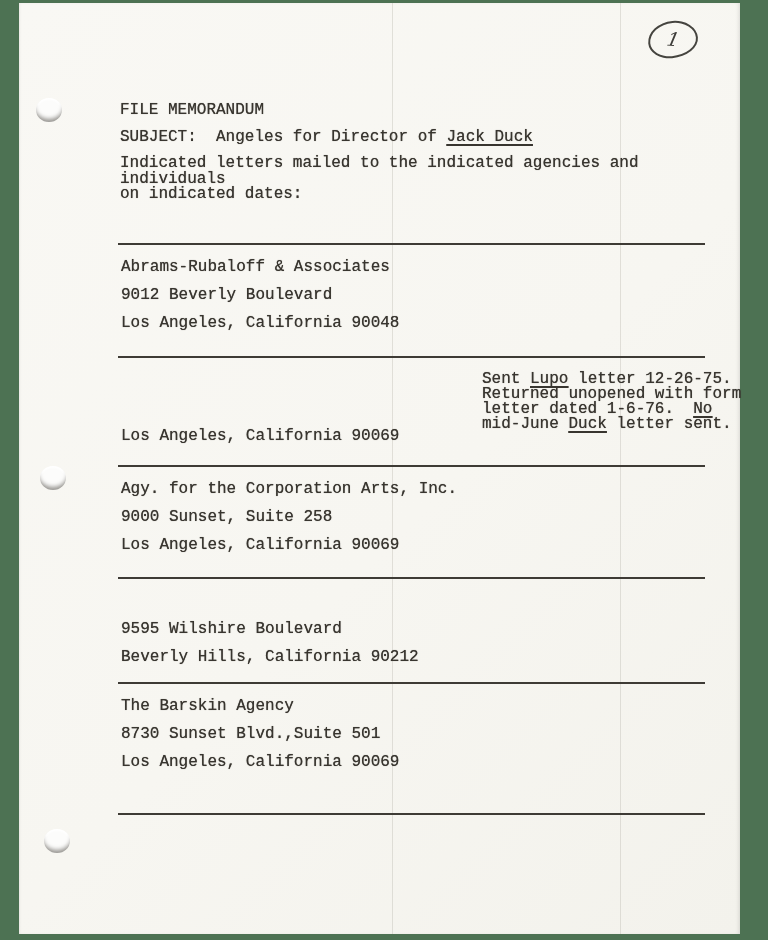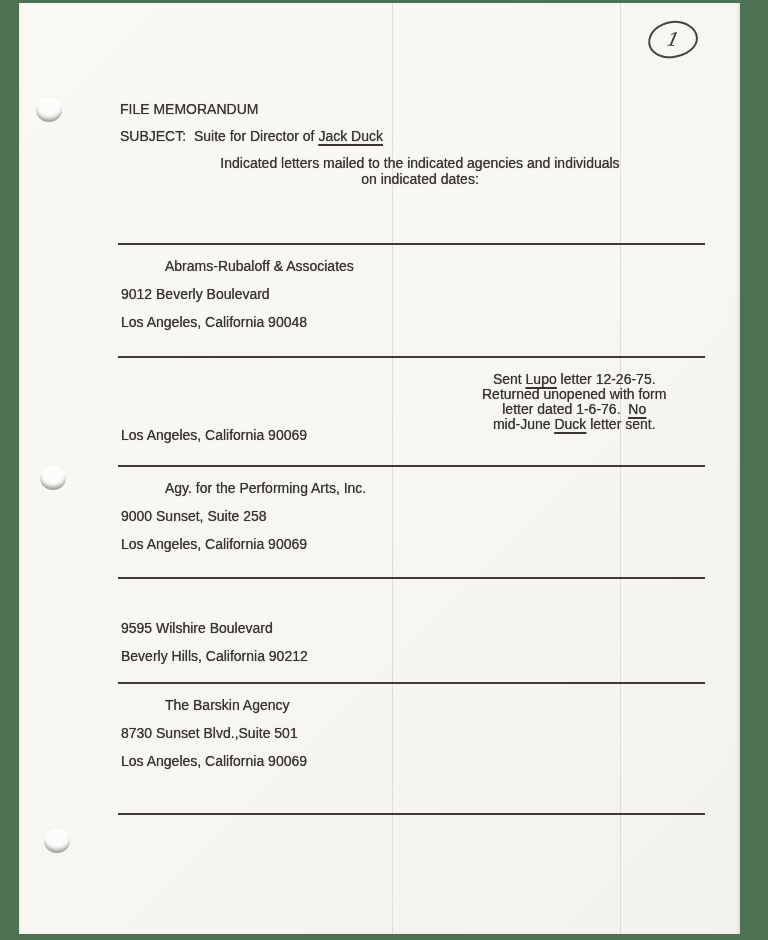--- a/index.html
+++ b/index.html
@@ -30,27 +30,26 @@
   .crease.c2{left:620px;}
   .hole{
     position:absolute;width:26px;height:24px;border-radius:50%;
     background:#fcfcfb;
     box-shadow:inset 0 -5px 4px -2px rgba(125,122,118,.8), inset 0 2px 2px rgba(255,255,255,.95);
   }
   .hole.h1{left:36px;top:98px;}
   .hole.h2{left:40px;top:466px;}
   .hole.h3{left:44px;top:829px;}
   .tw{
-    font-family:Liberation Sans, sans-serif;
-    font-size:14px;
+    font-family:Liberation Mono, monospace;
+    font-size:16px;
     color:var(--ink);
     white-space:pre;
     text-shadow:0 0 .7px rgba(56,53,47,.85);
     line-height:1;
-    text-align:center;
   }
   .page-circle{
     position:absolute;left:648px;top:21px;width:46px;height:33px;
     border:2px solid #45443f;
     border-radius:52% 48% 55% 45% / 55% 50% 50% 45%;
     transform:rotate(-5deg);
     display:flex;align-items:center;justify-content:center;
   }
   .page-circle .digit{
     font-family:"DejaVu Serif",serif;
@@ -66,21 +65,21 @@
   #entries{position:absolute;inset:0;}
   .entry{
     position:absolute;left:118px;width:587px;height:104px;
     border-top:2px solid var(--rule);
   }
   .entry:nth-of-type(1){top:243px;}
   .entry:nth-of-type(2){top:356px;}
   .entry:nth-of-type(3){top:465px;}
   .entry:nth-of-type(4){top:577px;}
   .entry:nth-of-type(5){top:682px;}
-  .entry .name{position:absolute;left:3px;top:14px;margin-left:44px;}
+  .entry .name{position:absolute;left:3px;top:14px;}
   .entry .addr{position:absolute;left:3px;top:42px;}
   .entry .city{position:absolute;left:3px;top:70px;}
   .entry .note{
     position:absolute;left:364px;top:14px;line-height:15px;white-space:pre;
   }
   .entry .note .u{text-decoration:underline;text-decoration-thickness:1.5px;text-underline-offset:2.5px;}
   .final-rule{
     position:absolute;left:118px;top:813px;width:587px;height:0;
     border-top:2px solid var(--rule);
   }
@@ -97,37 +96,37 @@
   <div class="hole h1"></div>
   <div class="hole h2"></div>
   <div class="hole h3"></div>
 
   <div class="page-circle">
     <span class="digit">1</span>
   </div>
 
   <div class="tw title">FILE MEMORANDUM</div>
 
-  <div class="tw subject"><span>SUBJECT:</span><span>  Suite for Director of </span><span class="em">Jack Duck</span></div>
+  <div class="tw subject"><span>SUBJECT:</span><span>  Angeles for Director of </span><span class="em">Jack Duck</span></div>
 
   <div class="tw intro">Indicated letters mailed to the indicated agencies and individuals
 on indicated dates:</div>
 
   <div id="entries">
       <div class="entry">
         <div class="tw name">Abrams-Rubaloff &amp; Associates</div>
         <div class="tw addr">9012 Beverly Boulevard</div>
         <div class="tw city">Los Angeles, California 90048</div>
       </div>
       <div class="entry">
         <div class="tw city">Los Angeles, California 90069</div>
         <div class="tw note"><div class="note-line"><span>Sent </span><span class="u">Lupo</span><span> letter 12-26-75.</span></div><div class="note-line"><span>Returned unopened with form</span></div><div class="note-line"><span>letter dated 1-6-76.  </span><span class="u">No</span></div><div class="note-line"><span>mid-June </span><span class="u">Duck</span><span> letter sent.</span></div></div>
       </div>
       <div class="entry">
-        <div class="tw name">Agy. for the Performing Arts, Inc.</div>
+        <div class="tw name">Agy. for the Corporation Arts, Inc.</div>
         <div class="tw addr">9000 Sunset, Suite 258</div>
         <div class="tw city">Los Angeles, California 90069</div>
       </div>
       <div class="entry">
         <div class="tw addr">9595 Wilshire Boulevard</div>
         <div class="tw city">Beverly Hills, California 90212</div>
       </div>
       <div class="entry">
         <div class="tw name">The Barskin Agency</div>
         <div class="tw addr">8730 Sunset Blvd.,Suite 501</div>

